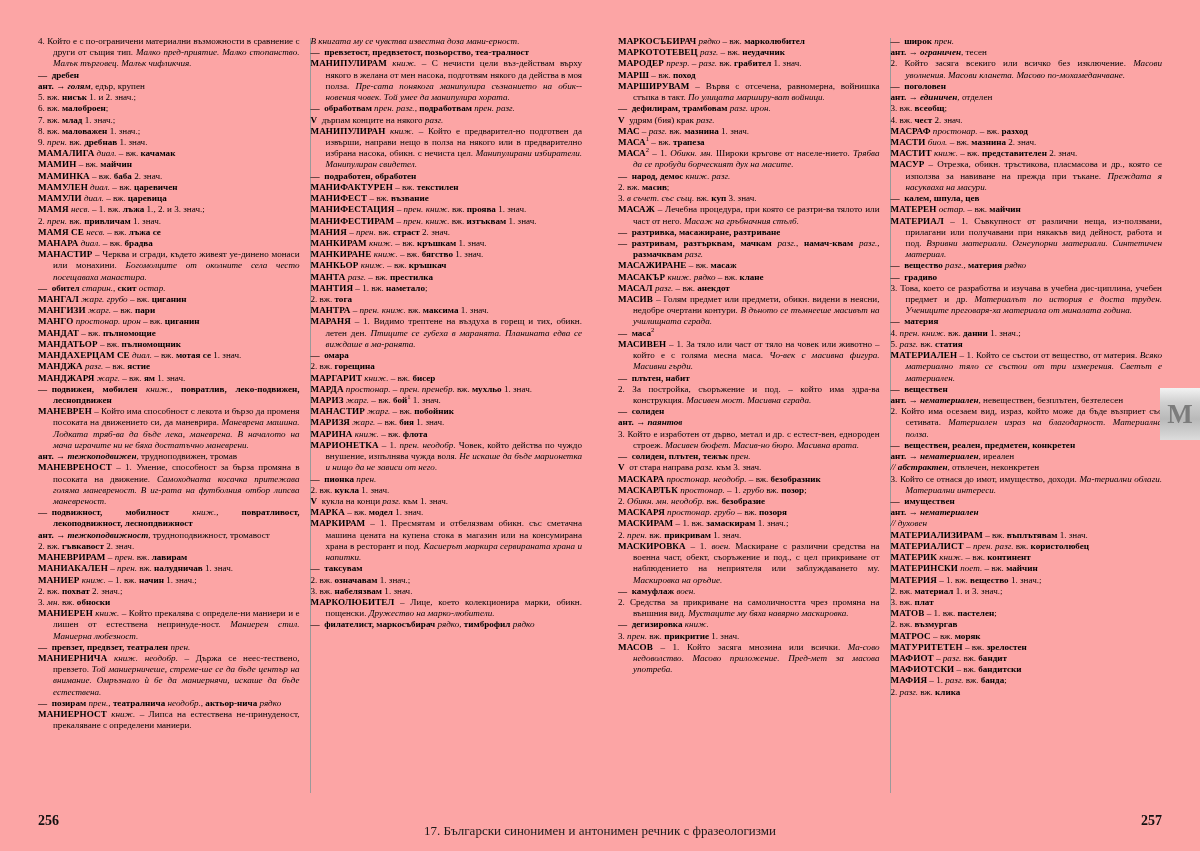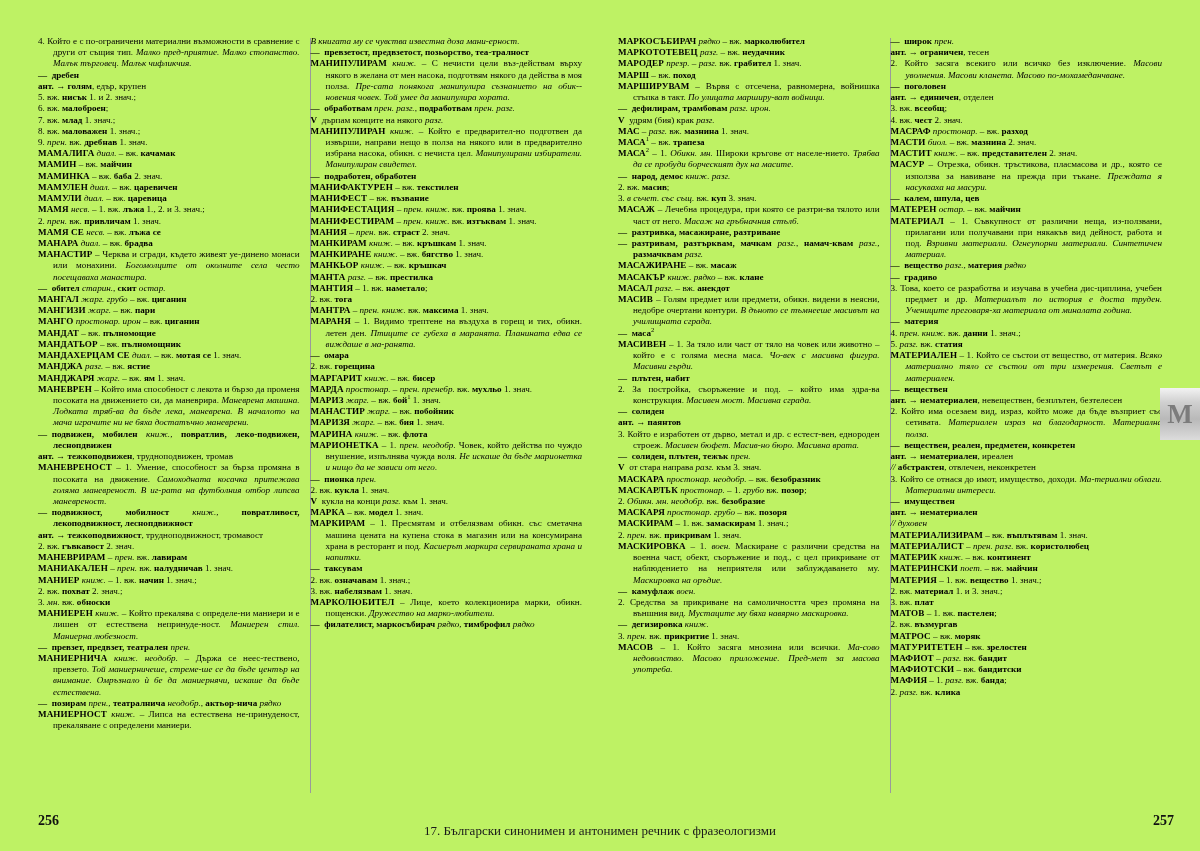--- a/index.html
+++ b/index.html
@@ -11,21 +11,21 @@
     width: 1200px;
     height: 851px;
     font-family: "Liberation Serif", "DejaVu Serif", serif;
     color: #000000;
     overflow: hidden;
   }
   #page {
     position: relative;
     width: 1200px;
     height: 851px;
-    background: #bef264;
+    background: #fca5a5;
   }
   
   .spread {
     position: absolute;
     left: 0; top: 0;
     width: 1200px;
     height: 790px;
     display: flex;
   }
   .page-half {
@@ -69,42 +69,42 @@
     text-indent: -15px;
   }
   
   p.syn {
     padding-left: 15px;
     text-indent: -15px;
   }
 
   .hw   { font-weight: bold; letter-spacing: 0.1px; }
   .i    { font-style: italic; }
-  .bi   { font-weight: bold; }
+  .bi   { font-weight: bold; font-style: italic; }
   .dash { font-weight: bold; letter-spacing: 0; }
   .sup  { font-size: 6.6px; vertical-align: super; line-height: 0; }
   .vmark { font-weight: bold; font-family: "Liberation Serif", serif; }
 
   
   .footer {
     position: absolute;
     left: 0;
     bottom: 0;
     width: 1200px;
     height: 60px;
   }
   .pg {
     position: absolute;
     bottom: 22px;
     font-size: 14px;
     font-weight: bold;
     color: #111;
   }
   .pg.left  { left: 38px; }
-  .pg.right { right: 26px; }
+  .pg.right { right: 38px; }
   .signature {
     position: absolute;
     bottom: 12px;
     left: 50%;
     transform: translateX(-50%);
     font-size: 13px;
     color: #1a1a1a;
     white-space: nowrap;
   }
 
@@ -157,22 +157,22 @@
           <p class="e hang"><span class="hw">МАНАСТИР</span> – Черква и сгради, където живеят уе-­динено монаси или монахини. <i>Богомолците от околните села често посещаваха манастира.</i></p>
           <p class="e syn"><span class="dash">—</span> <b>обител</b> <i>старин.</i>, <b>скит</b> <i>остар.</i></p>
           <p class="e hang"><span class="hw">МАНГАЛ</span> <i>жарг. грубо</i> – вж. <b>циганин</b></p>
           <p class="e hang"><span class="hw">МАНГИЗИ</span> <i>жарг.</i> – вж. <b>пари</b></p>
           <p class="e hang"><span class="hw">МАНГО</span> <i>простонар. ирон</i> – вж. <b>циганин</b></p>
           <p class="e hang"><span class="hw">МАНДАТ</span> – вж. <b>пълномощие</b></p>
           <p class="e hang"><span class="hw">МАНДАТЬОР</span> – вж. <b>пълномощник</b></p>
           <p class="e hang"><span class="hw">МАНДАХЕРЦАМ СЕ</span> <i>диал.</i> – вж. <b>мотая се</b> 1. знач.</p>
           <p class="e hang"><span class="hw">МАНДЖА</span> <i>разг.</i> – вж. <b>ястие</b></p>
           <p class="e hang"><span class="hw">МАНДЖАРЯ</span> <i>жарг.</i> – вж. <b>ям</b> 1. знач.</p>
+          <p class="e syn"><span class="dash">—</span> <b>подвижен, мобилен</b> <i>книж.</i>, <b>повратлив, леко-­подвижен, леснопдвижен</b></p>
           <p class="e hang"><span class="hw">МАНЕВРЕН</span> – Който има способност с лекота и бързо да променя посоката на движението си, да маневрира. <i>Маневрена машина. Лодката тряб-­ва да бъде лека, маневрена. В началото на мача играчите ни не бяха достатъчно маневрени.</i></p>
-          <p class="e syn"><span class="dash">—</span> <b>подвижен, мобилен</b> <i>книж.</i>, <b>повратлив, леко-­подвижен, леснопдвижен</b></p>
           <p class="e hang"><b>ант. → </b><span class="bi">тежкоподвижен</span>, трудноподвижен, тромав</p>
           <p class="e hang"><span class="hw">МАНЕВРЕНОСТ</span> – 1. Умение, способност за бърза промяна в посоката на движение. <i>Самоходната косачка притежава голяма маневреност. В иг-­рата на футболния отбор липсва маневреност.</i></p>
           <p class="e syn"><span class="dash">—</span> <b>подвижност, мобилност</b> <i>книж.</i>, <b>повратливост, лекоподвижност, леснопдвижност</b></p>
           <p class="e hang"><b>ант.</b> <span class="i">→</span> <span class="bi">тежкоподвижност</span>, трудноподвижност, тромавост</p>
           <p class="e hang">2. вж. <b>гъвкавост</b> 2. знач.</p>
           <p class="e hang"><span class="hw">МАНЕВРИРАМ</span> – <i>прен.</i> вж. <b>лавирам</b></p>
           <p class="e hang"><span class="hw">МАНИАКАЛЕН</span> – <i>прен.</i> вж. <b>налудничав</b> 1. знач.</p>
           <p class="e hang"><span class="hw">МАНИЕР</span> <i>книж.</i> – 1. вж. <b>начин</b> 1. знач.;</p>
           <p class="e hang">2. вж. <b>похват</b> 2. знач.;</p>
           <p class="e hang">3. <i>мн.</i> вж. <b>обноски</b></p>

